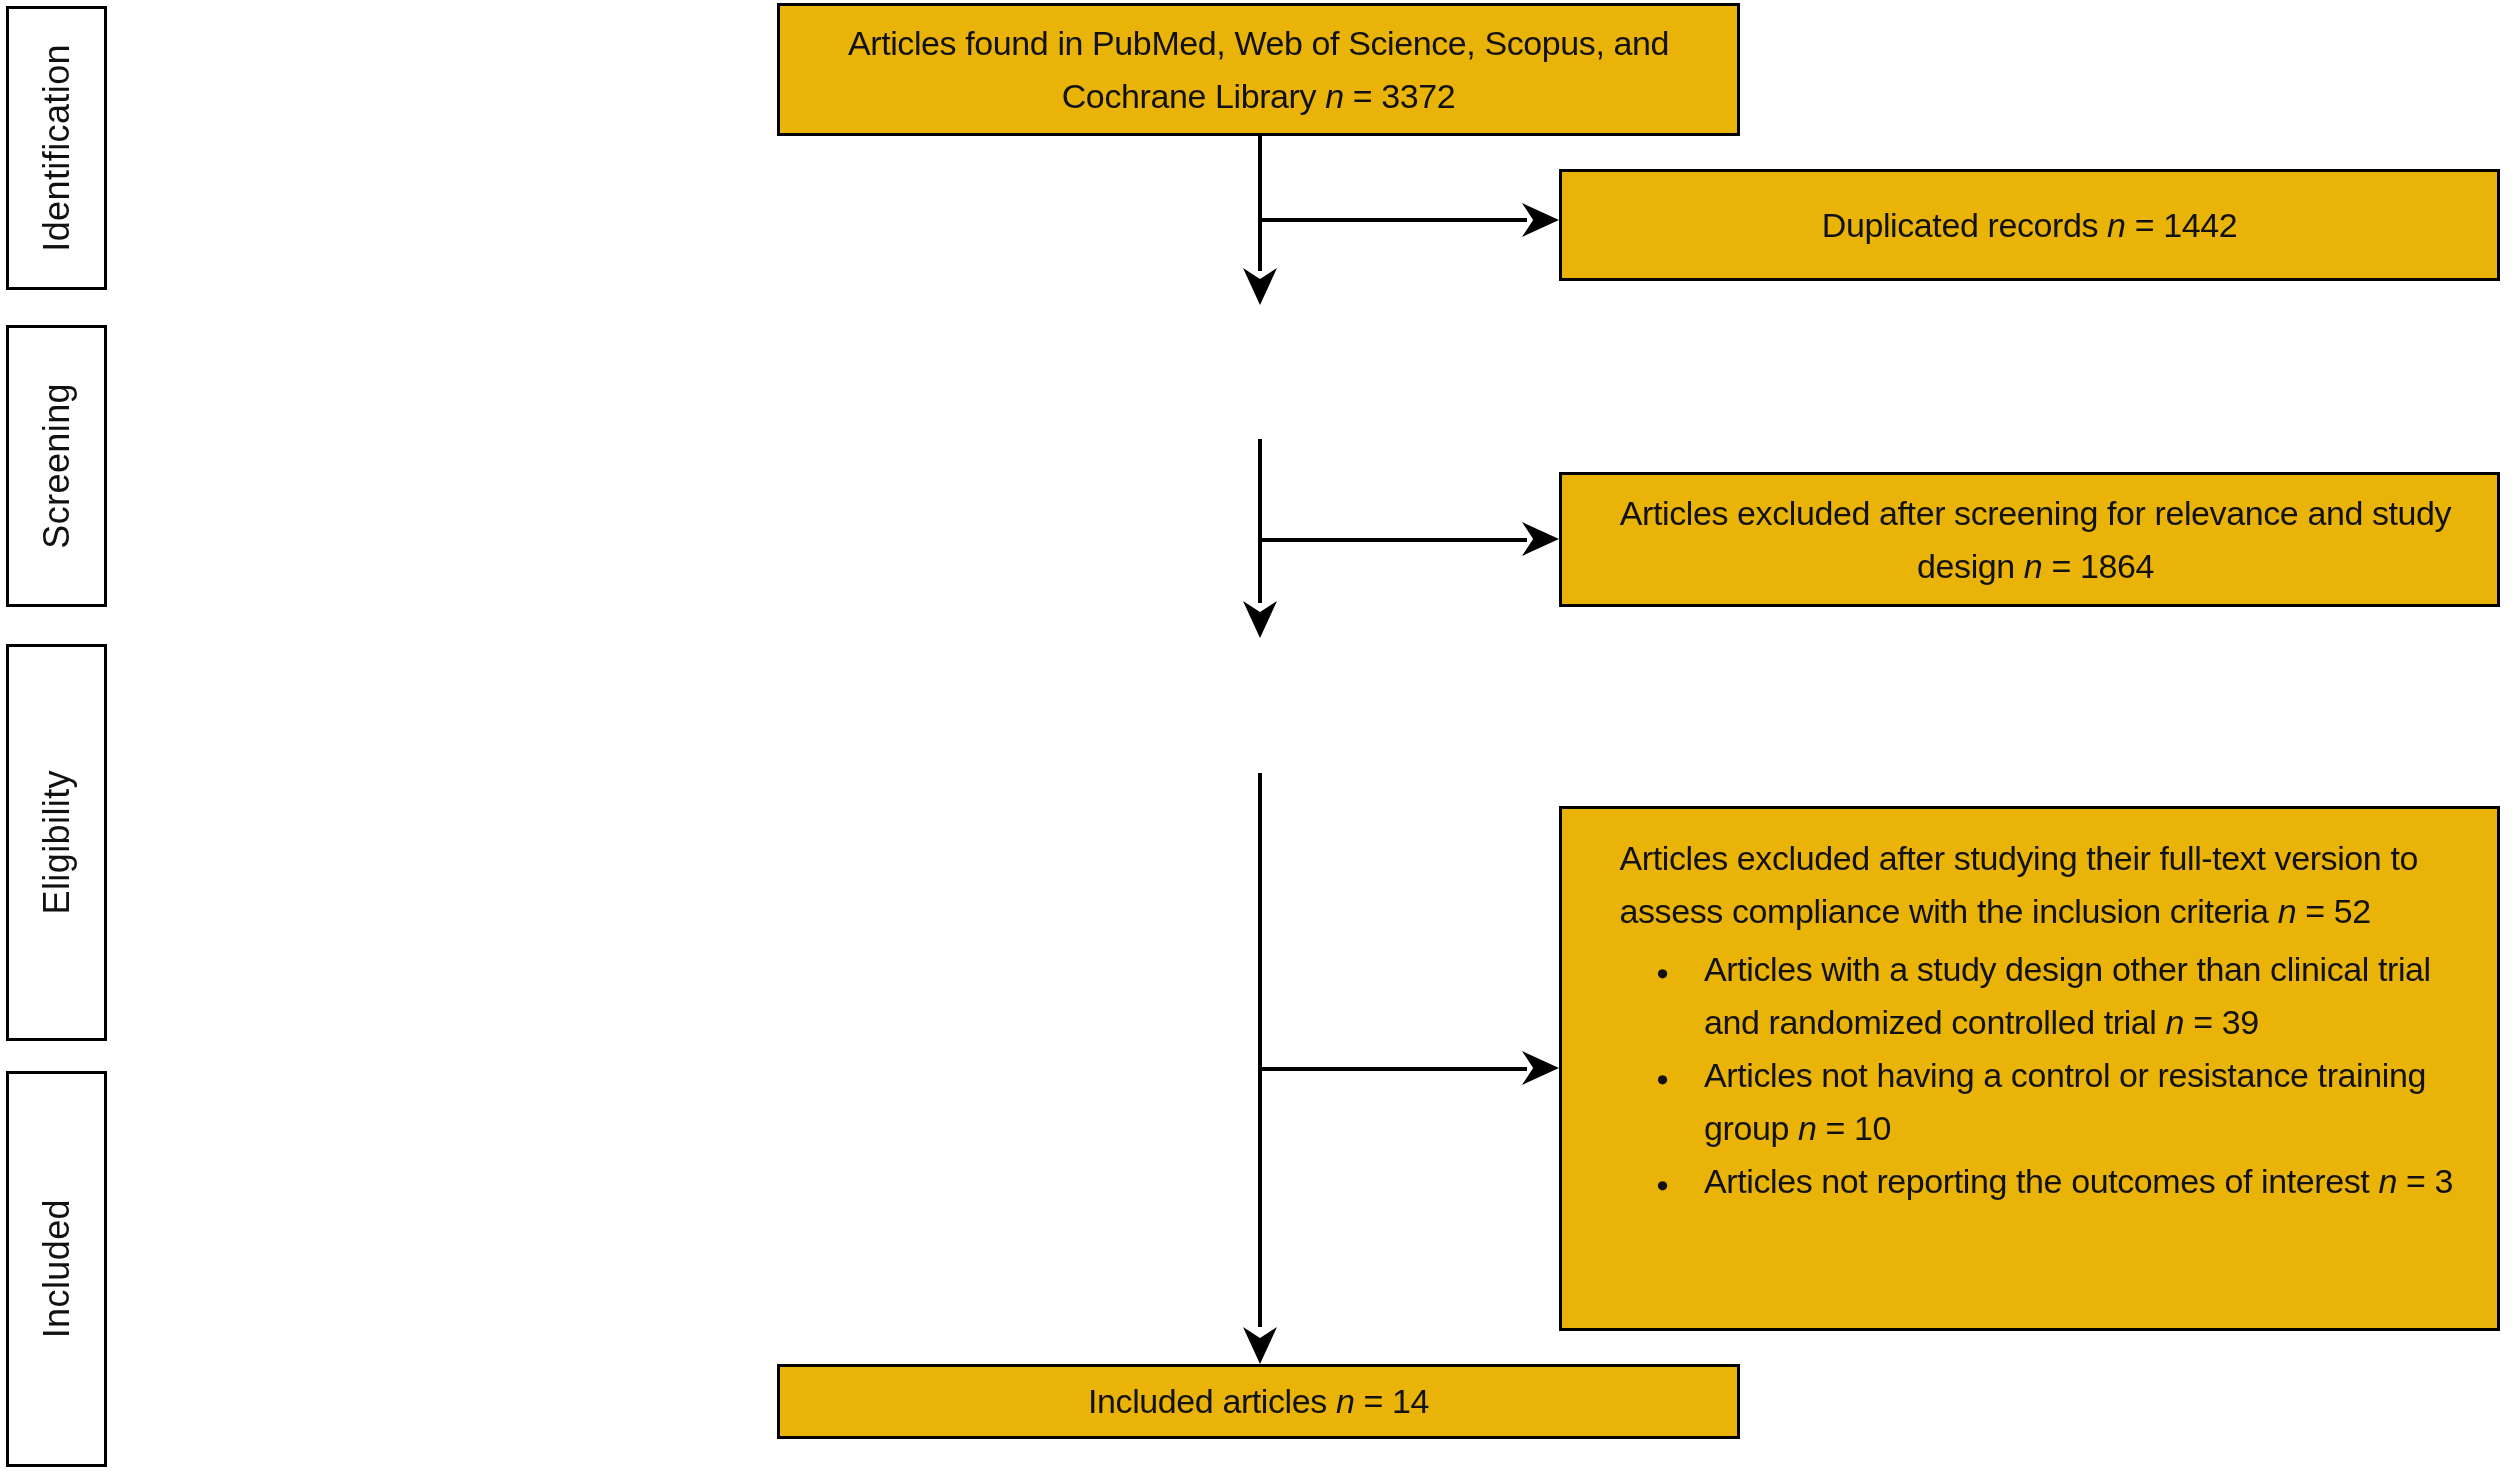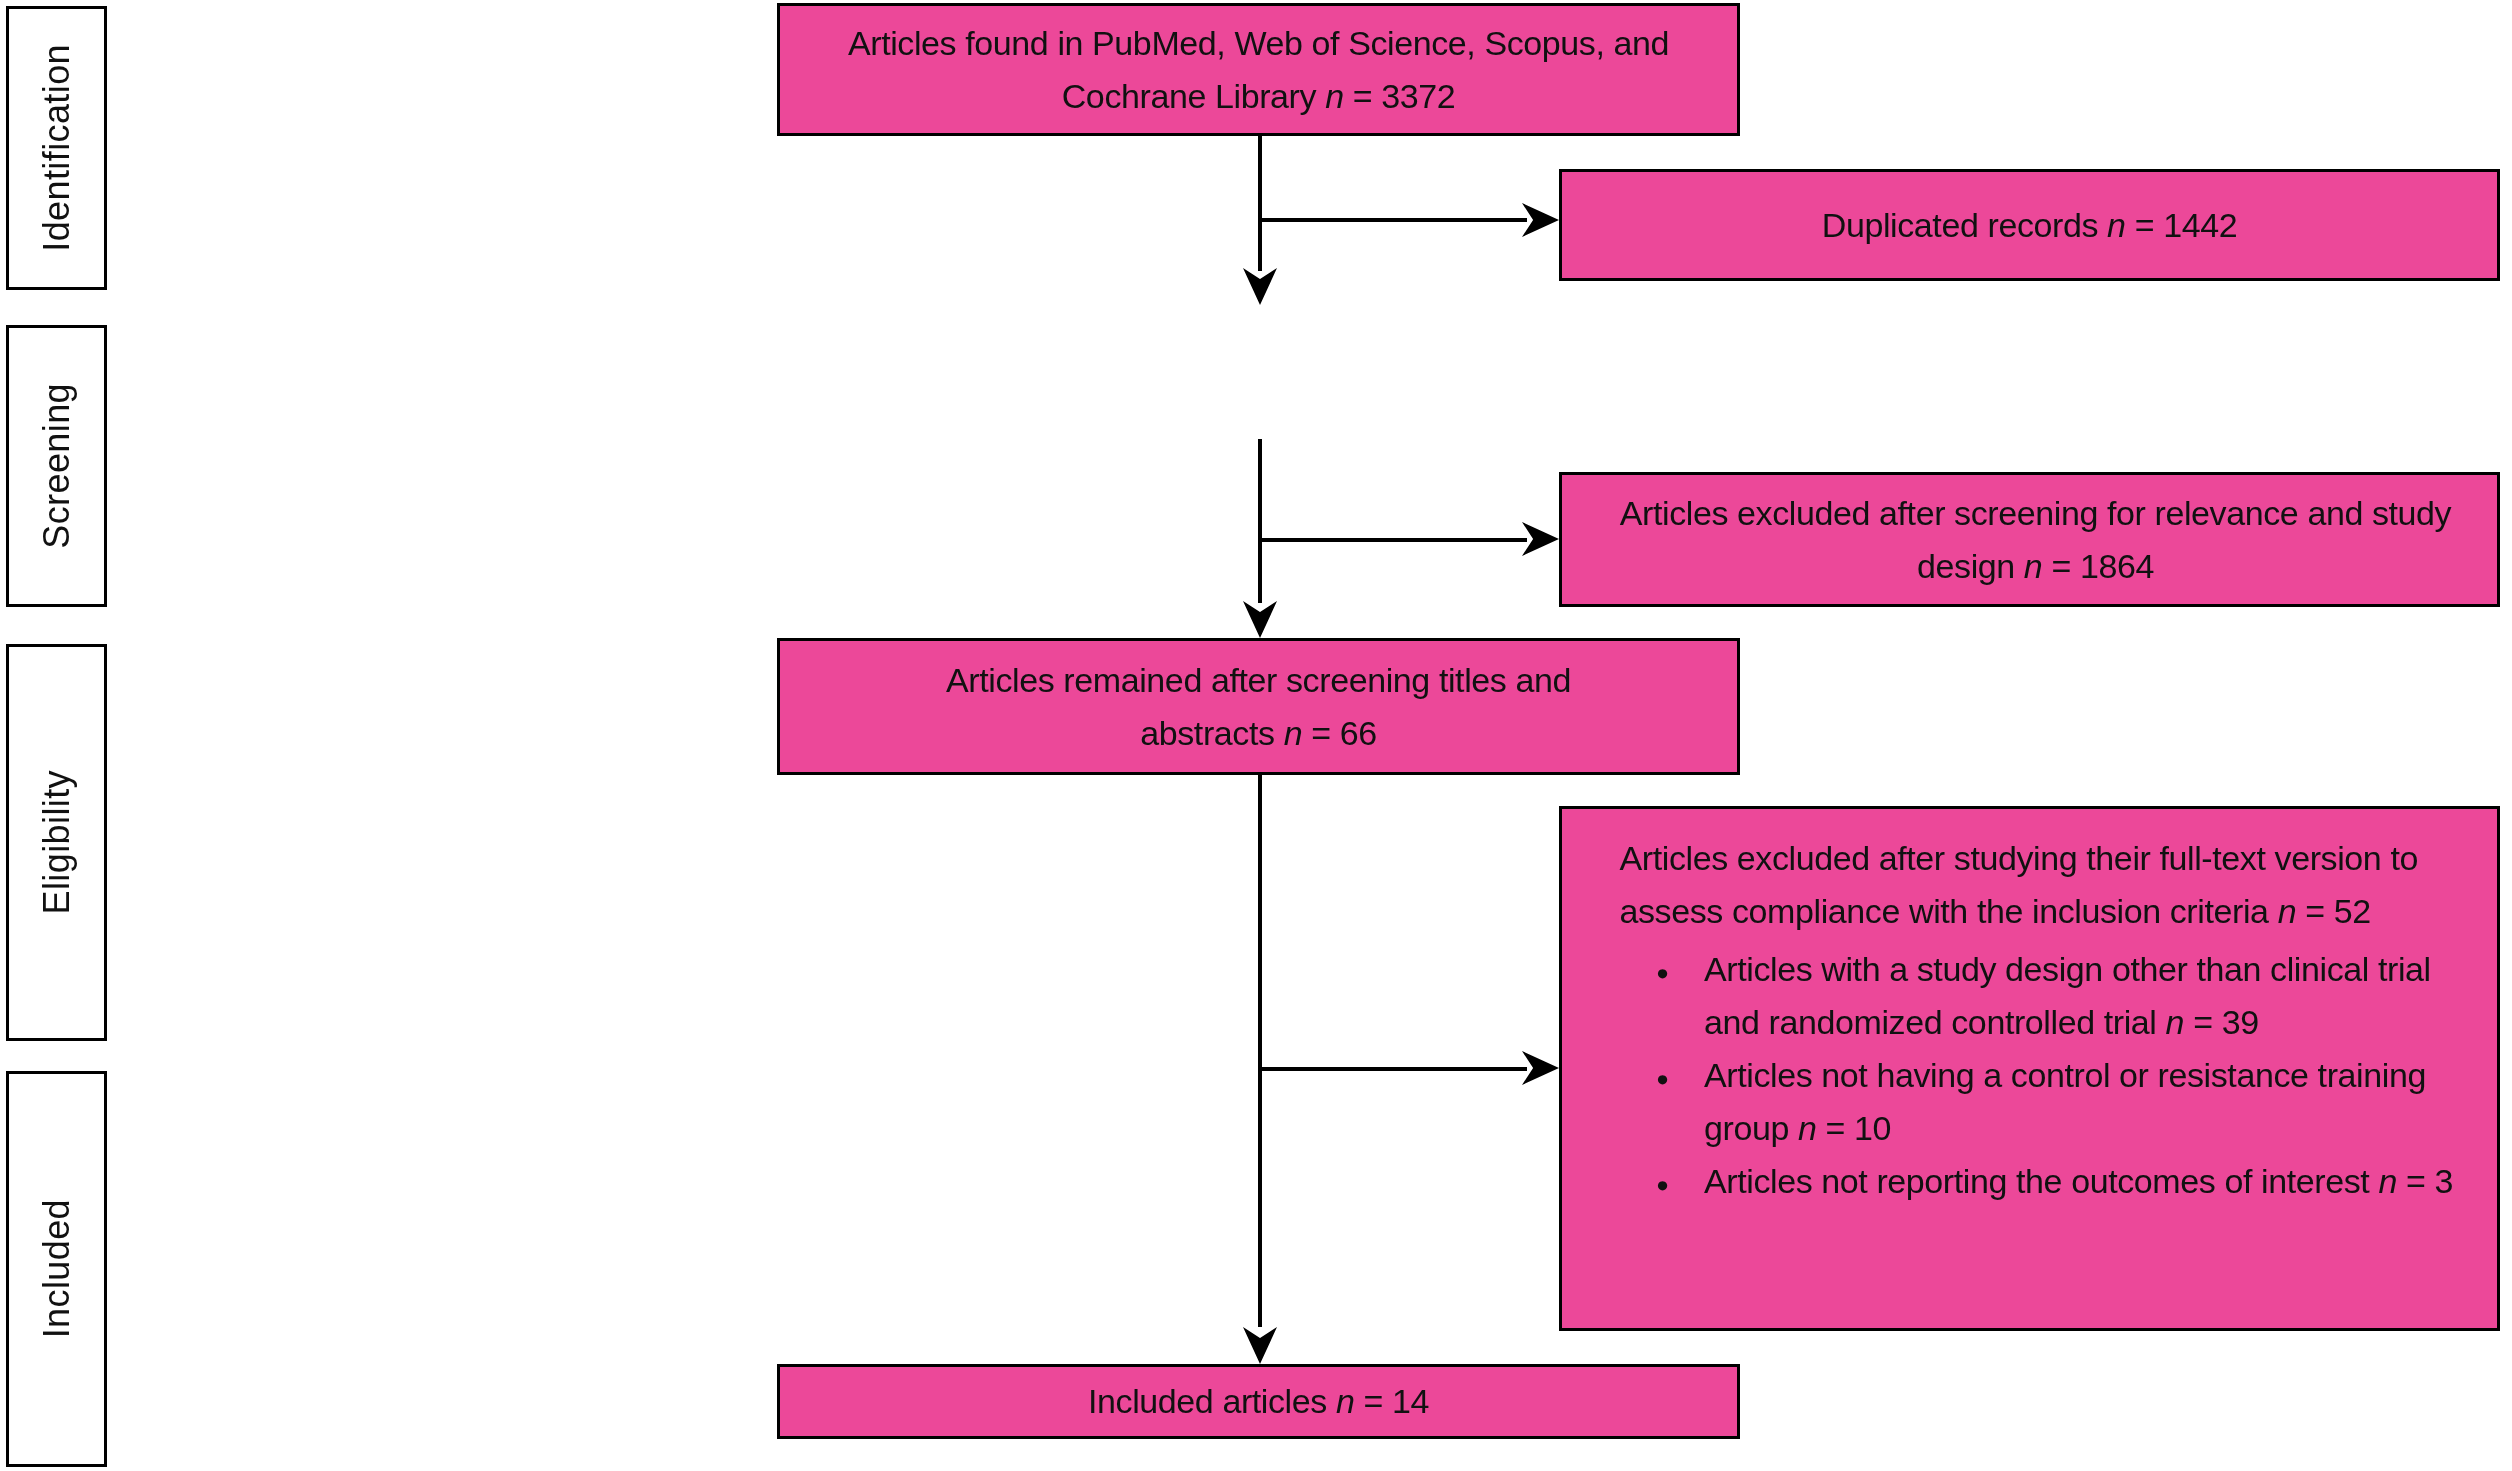--- a/index.html
+++ b/index.html
@@ -13,21 +13,21 @@
     position: absolute; left: 0; top: 0;
     width: 2512px; height: 1472px;
     background: #ffffff;
     overflow: hidden;
   }
 
   
   .box {
     position: absolute;
     border: 3.9px solid #000;
-    background: #ec4899;
+    background: #eab308;
     display: flex;
     align-items: center;
     justify-content: center;
     text-align: center;
     font-size: 34px;
     line-height: 53px;
     letter-spacing: -0.4px;
   }
   .box i { font-style: italic; }
 
@@ -132,23 +132,20 @@
   <div class="stage" id="stage-eligibility">
     <span>Eligibility</span>
   </div>
   <div class="stage" id="stage-included">
     <span>Included</span>
   </div>
 
   <div class="box center" id="box-found">
     <span class="txt">Articles found in PubMed, Web of Science, Scopus, and Cochrane Library <i>n</i> = 3372</span>
   </div>
-  <div class="box center" id="box-screened">
-    <span class="txt">Articles remained after screening titles and abstracts <i>n</i> = 66</span>
-  </div>
   <div class="box center" id="box-final">
     <span class="txt">Included articles <i>n</i> = 14</span>
   </div>
 
   <div class="box right" id="box-duplicated">
     <span class="txt">Duplicated records <i>n</i> = 1442</span>
   </div>
   <div class="box right" id="box-excl-screen">
     <span class="txt">Articles excluded after screening for relevance and study design <i>n</i> = 1864</span>
   </div>

